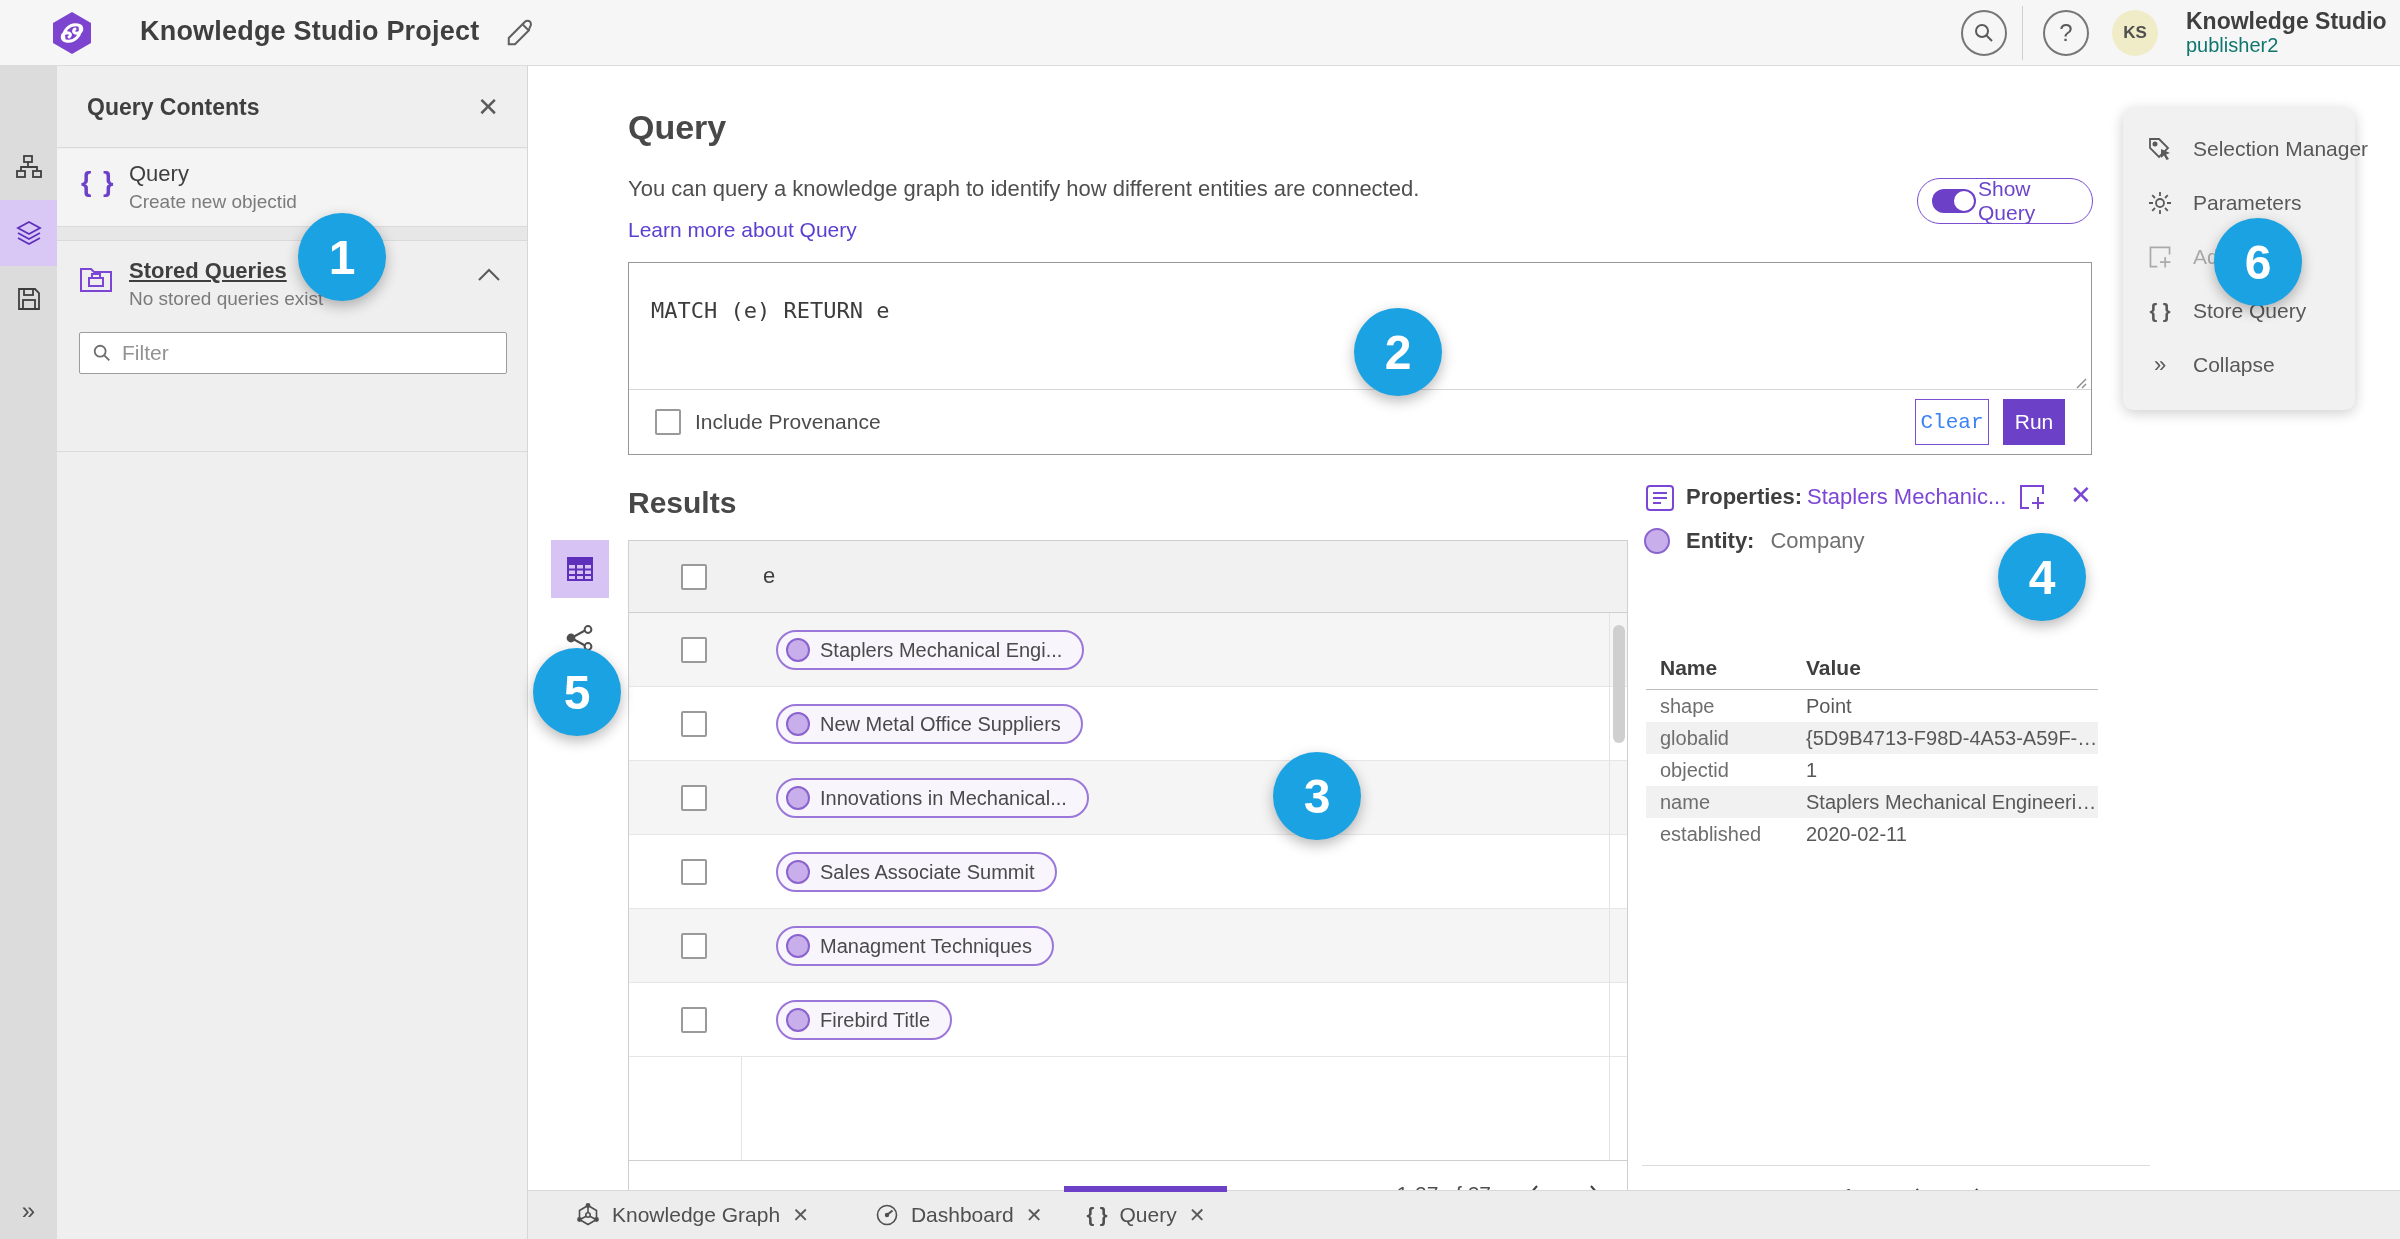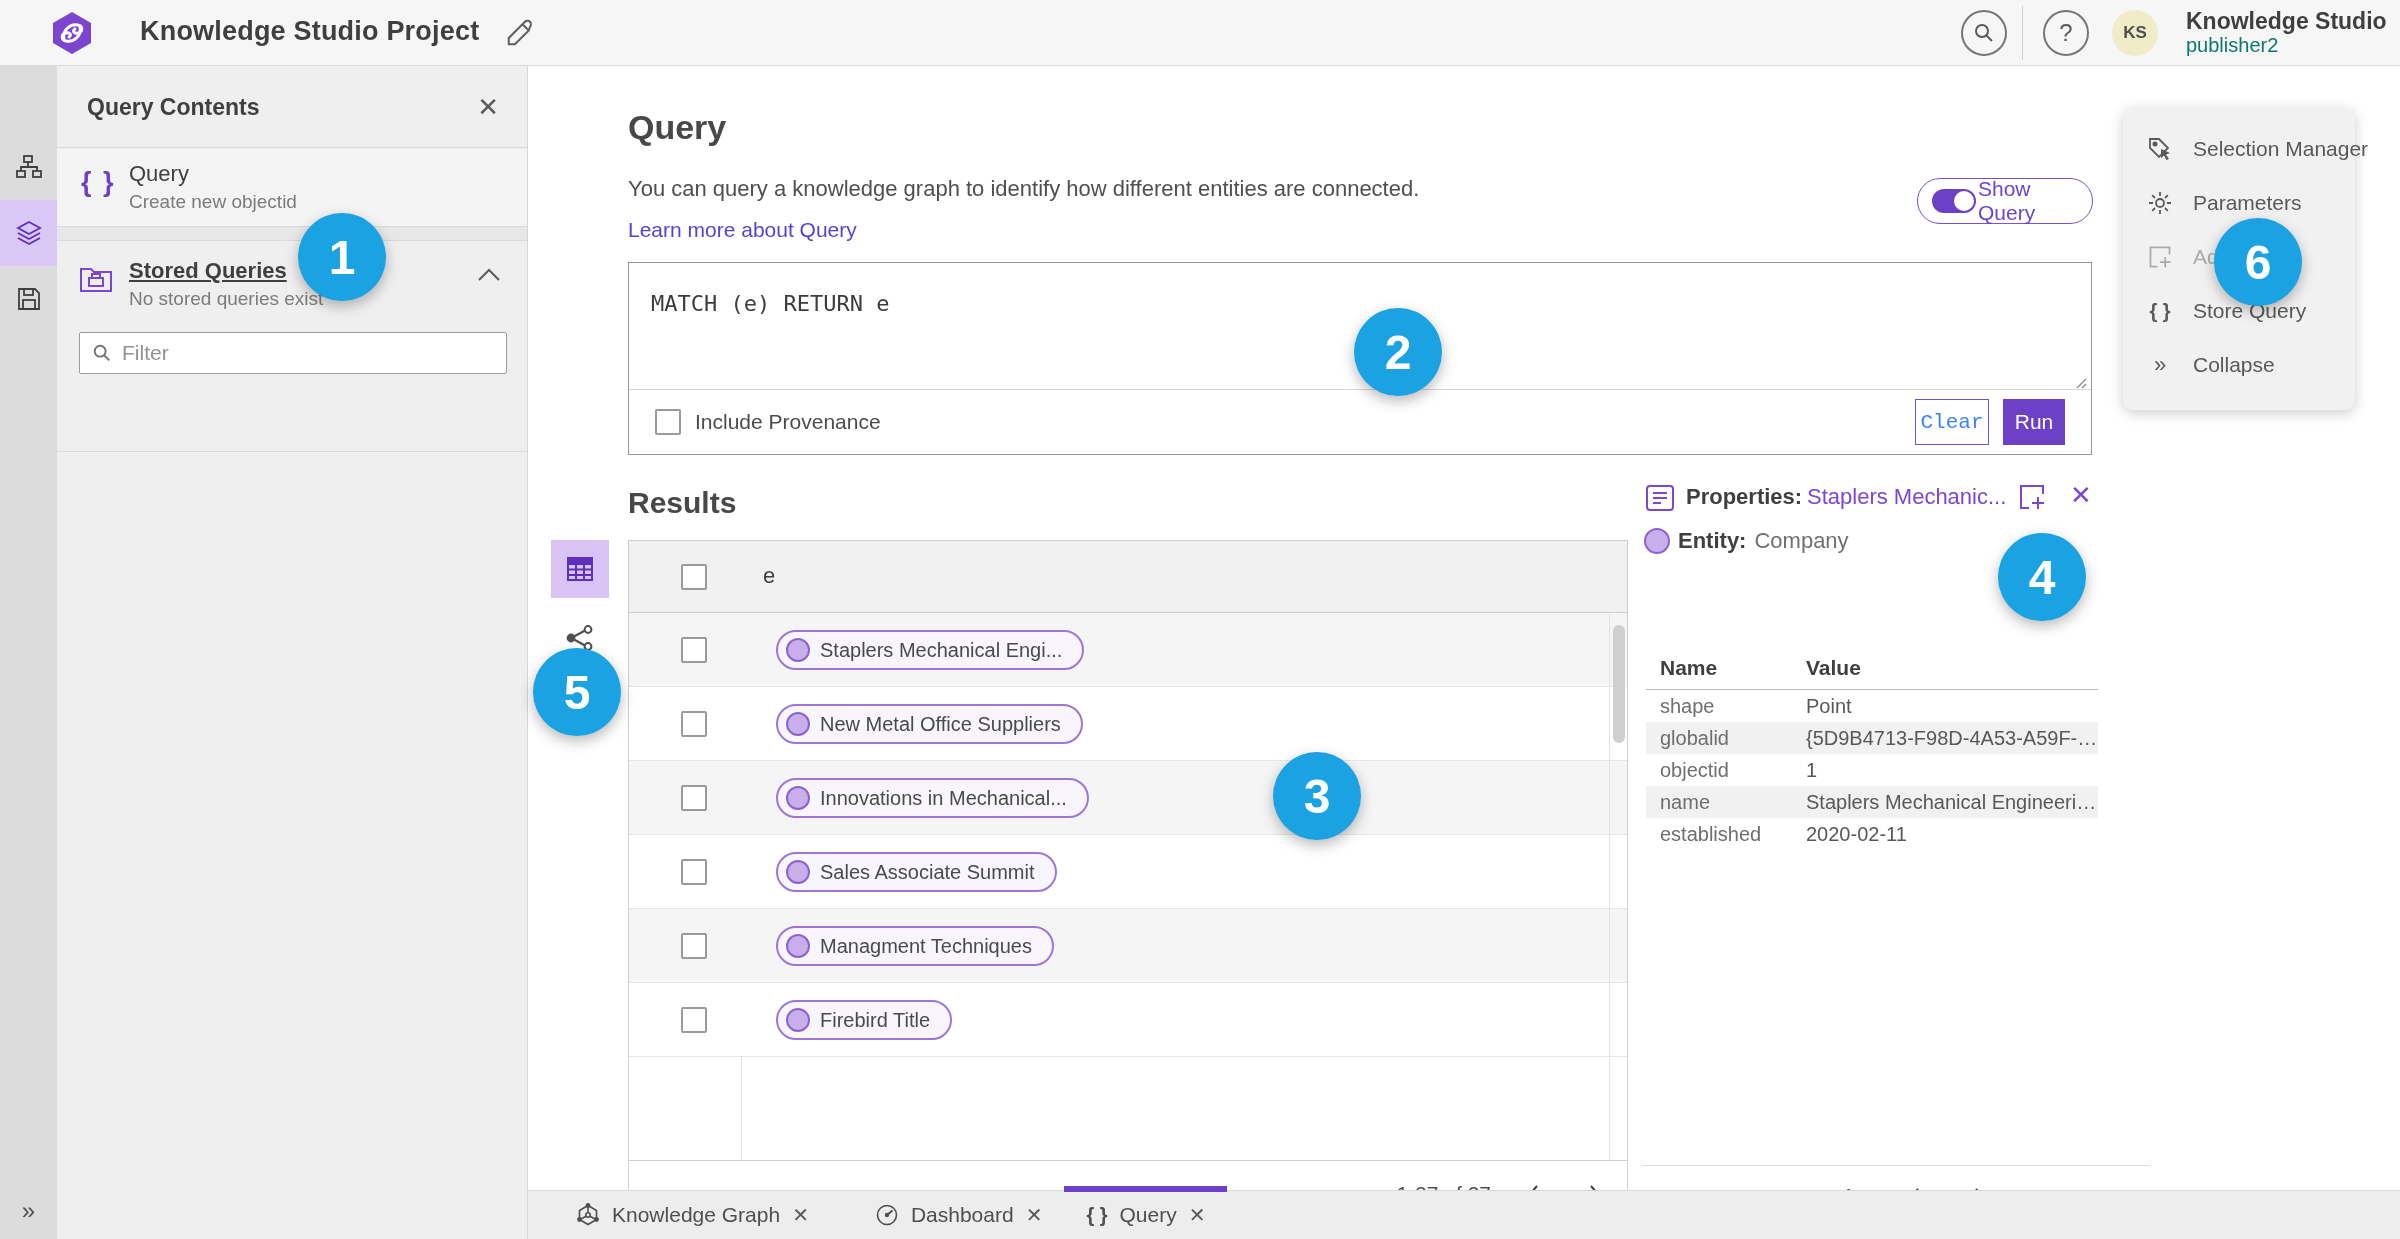--- a/index.html
+++ b/index.html
@@ -59,21 +59,21 @@
   #q-heading { position:absolute; left:100px; top:42px; font-size:34px; font-weight:bold; color:#484848; }
   #q-desc { position:absolute; left:100px; top:110px; font-size:22px; color:#4f4f4f; }
   #q-link { position:absolute; left:100px; top:152px; font-size:21px; color:#5b3fd0; cursor:pointer; }
   #show-query { position:absolute; left:1389px; top:112px; width:176px; height:46px; border:1.5px solid #7a4fd0;
     border-radius:23px; display:flex; align-items:center; padding:0 14px; gap:2px; cursor:pointer; background:#fff; }
   #show-query .track { width:44px; height:24px; border-radius:12px; background:#6d40c8; position:relative; flex:none; }
   #show-query .knob { position:absolute; right:2px; top:2px; width:20px; height:20px; border-radius:50%; background:#ffffff; }
   #show-query .lbl { font-size:21px; color:#6b45cc; }
 
   #q-panel { position:absolute; left:100px; top:196px; width:1464px; height:193px; border:1.5px solid #979797; background:#fff; }
-  #q-editor { position:absolute; left:0; top:8px; width:100%; height:126px; border:none; resize:none; outline:none;
+  #q-editor { position:absolute; left:0; top:15px; width:100%; height:126px; border:none; resize:none; outline:none;
     font-family:"DejaVu Sans Mono", monospace; font-size:22px; color:#3c3c3c; padding:20px 22px; background:transparent; }
   #q-resize { position:absolute; right:4px; top:112px; color:#8a8a8a; }
   #q-footer { position:absolute; left:0; top:126px; width:100%; height:65px; border-top:1px solid #d8d8d8;
     display:flex; align-items:center; padding:0 26px; gap:14px; }
   .checkbox { width:26px; height:26px; border:2px solid #9a9a9a; background:#fff; border-radius:2px; cursor:pointer; flex:none; }
   #q-prov-label { font-size:21px; color:#4c4c4c; }
   #q-actions { margin-left:auto; display:flex; gap:14px; }
   #btn-clear { width:74px; height:46px; background:#ffffff; border:1.5px solid #7a4fd0; color:#3b82f6;
     font-size:21px; font-family:Liberation Mono, monospace; cursor:pointer; }
   #btn-run { width:62px; height:46px; background:#6d40c8; border:none; color:#ffffff;
@@ -106,21 +106,21 @@
   .pag-btn { width:34px; height:34px; display:flex; align-items:center; justify-content:center; color:#3f3f3f; cursor:pointer; background:transparent; border:none; }
 
   
   #props { position:absolute; left:1114px; top:414px; width:508px; height:747px; }
   #props-header { position:absolute; left:0; top:0; width:100%; height:40px; }
   #props-icon { position:absolute; left:2px; top:2px; color:#7b45d6; }
   #props-label { position:absolute; left:44px; top:4px; font-size:22px; font-weight:bold; color:#3f3f3f; }
   #props-entity-name { position:absolute; left:165px; top:4px; font-size:22px; color:#7b45d6; cursor:pointer; }
   #props-add { position:absolute; left:375px; top:2px; color:#7b45d6; cursor:pointer; }
   #props-close { position:absolute; left:428px; top:0px; font-size:26px; color:#7b45d6; cursor:pointer; }
-  #entity-line { position:absolute; left:2px; top:48px; display:flex; align-items:center; gap:8px; }
+  #entity-line { position:absolute; left:2px; top:48px; display:flex; align-items:center; gap:16px; }
   #entity-line .dot { width:26px; height:26px; border-radius:50%; background:#c9aeec; border:2px solid #8a63cf; }
   #entity-line .lab { font-size:22px; font-weight:bold; color:#3f3f3f; }
   #entity-line .val { font-size:22px; color:#707070; }
   #props-table { position:absolute; left:4px; top:176px; width:452px; }
   #props-table .phead { display:flex; height:34px; border-bottom:1px solid #bdbdbd; }
   #props-table .phead div { font-size:21px; font-weight:bold; color:#3f3f3f; }
   .pcol-n { width:160px; padding-left:14px; }
   .pcol-v { flex:1; }
   .prow { display:flex; align-items:center; height:32px; }
   .prow:nth-child(odd) { background:#f1f1f1; }

